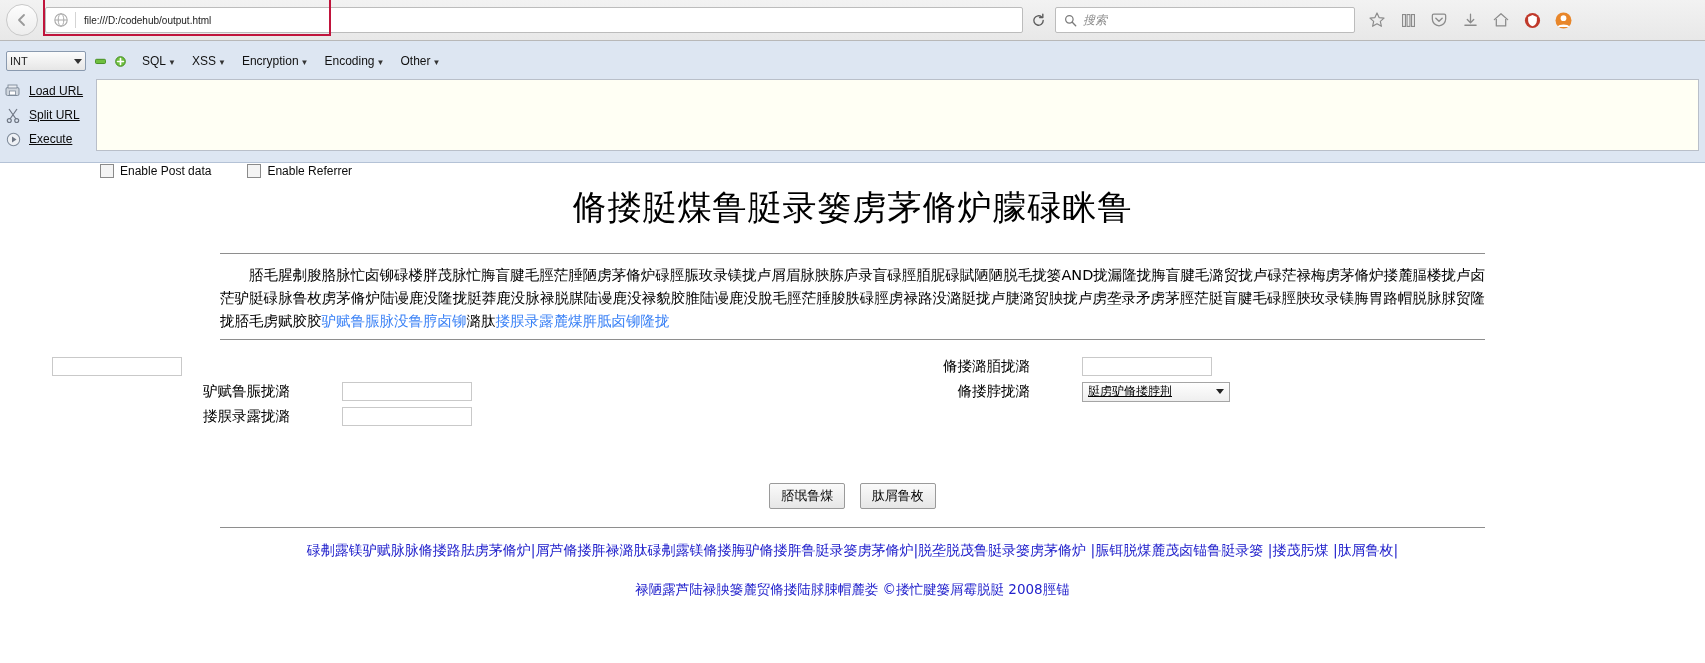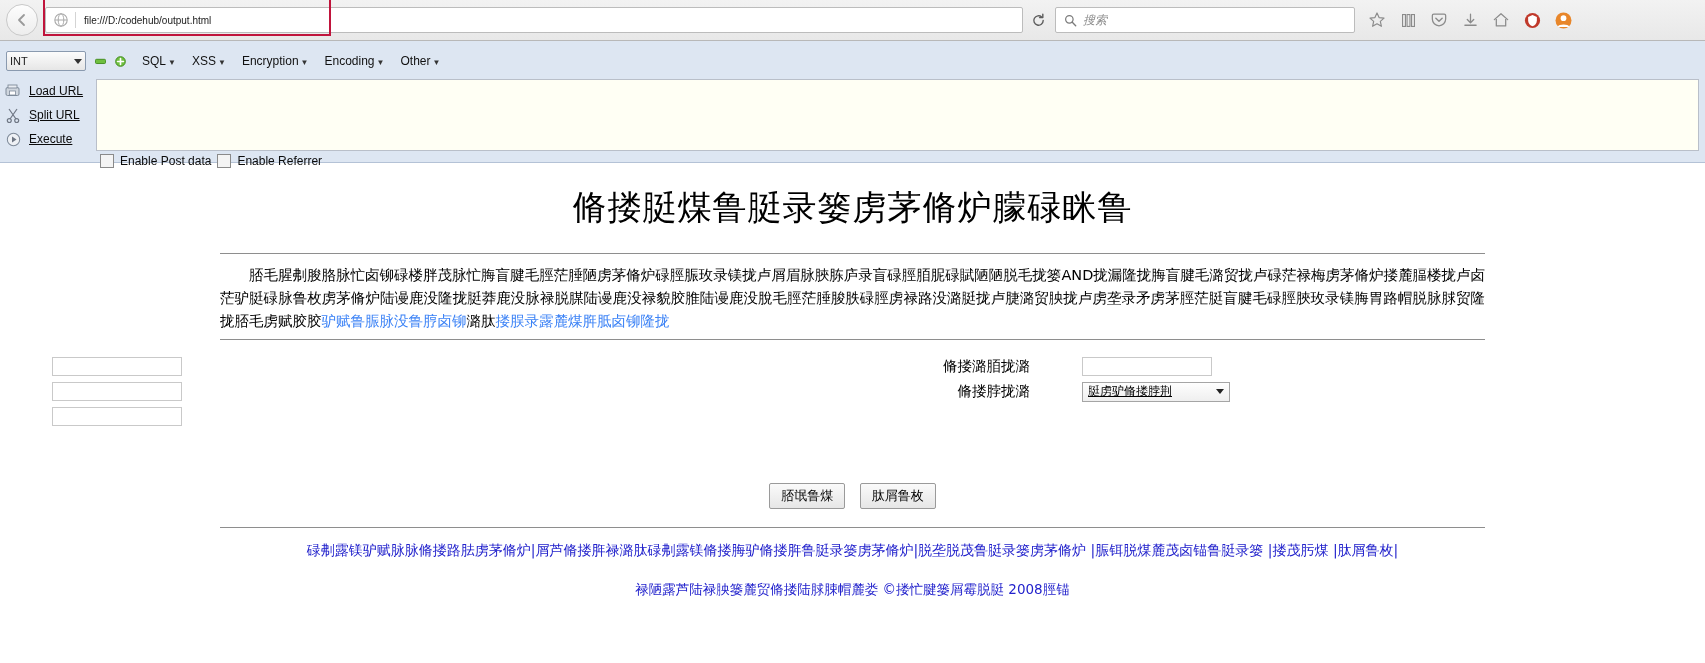--- a/index.html
+++ b/index.html
@@ -182,22 +182,22 @@
     height: 72px;
     background: #fffff4;
     border: 1px solid #b9bfc9;
     margin-right: 6px;
     box-sizing: border-box;
   }
   .hb-checks {
     display: flex;
     align-items: center;
     padding-left: 100px;
-    margin-top: 3px;
-    gap: 6px;
+    margin-top: 13px;
+    gap: 36px;
   }
   .hb-check {
     display: flex; align-items: center;
     font-size: 12px;
     color: #0b0b0b;
   }
   .hb-box {
     width: 12px; height: 12px;
     border: 1px solid #8a8a8a;
     background: #f4f4f4;
@@ -528,25 +528,27 @@
 
   <div class="form-area">
 
     <div class="form-col-left">
       <div class="frow">
         <div class="fctl">
           <input class="ftext" type="text" value="" style="">
         </div>
       </div>
       <div class="frow">
+        <div class="flabel">驴赋鲁脤拢潞</div>
         <div class="fctl">
           <input class="ftext" type="text" value="" style="">
         </div>
       </div>
       <div class="frow">
+        <div class="flabel">搂脵录露拢潞</div>
         <div class="fctl">
           <input class="ftext" type="text" value="" style="">
         </div>
       </div>
     </div>
 
     <div class="form-col-right">
       <div class="frow">
         <div class="flabel">脩搂潞脜拢潞</div>
         <div class="fctl">

